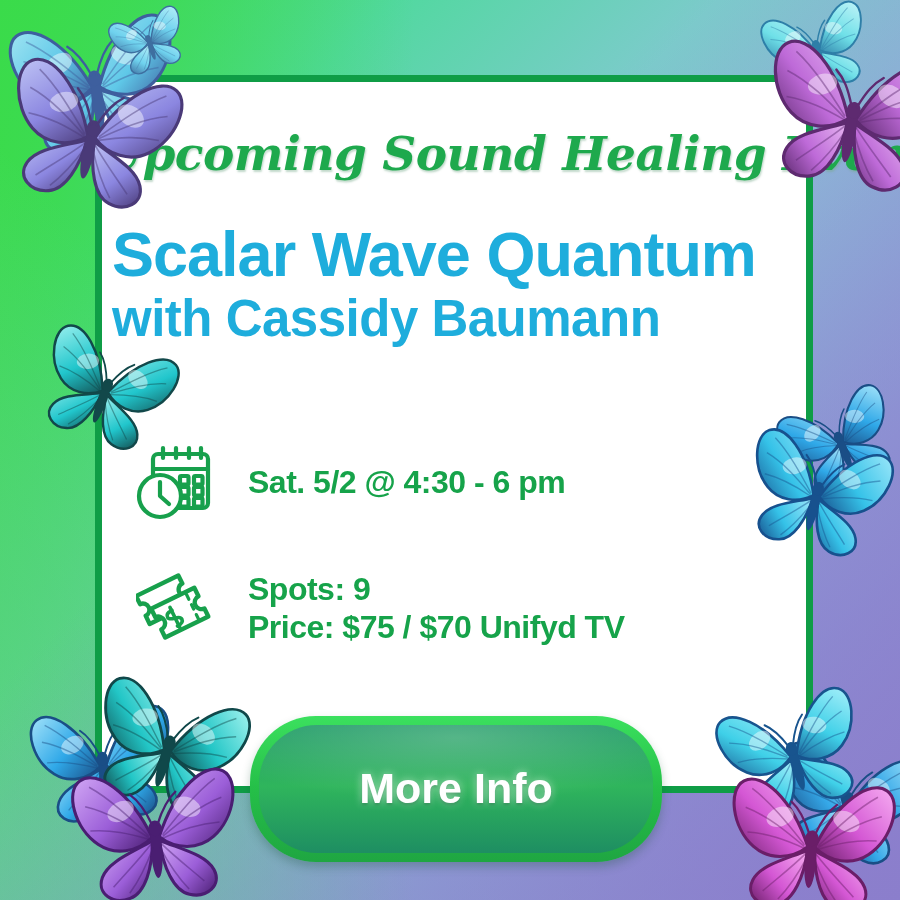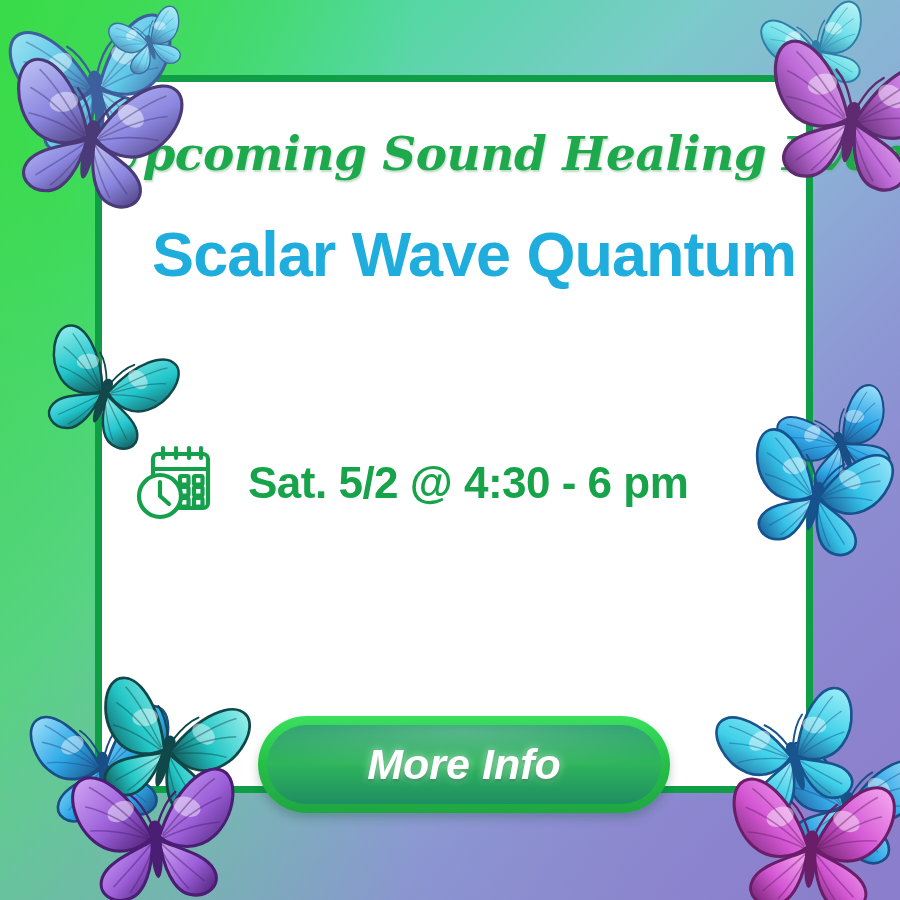--- a/index.html
+++ b/index.html
@@ -62,21 +62,21 @@
     letter-spacing:-0.5px;
     color:#1EA94D;
     text-shadow:1px 2px 2px rgba(120,170,140,.45);
     white-space:nowrap;
   }
 
   
   .title-block{
     position:absolute;
     left:10px; right:10px; top:140px;
-    text-align:right;
+    text-align:left;
     color:#1EADDC;
     font-weight:700;
     line-height:1.04;
   }
   .title-line-1,.title-line-2{
     font-size:63px;
     letter-spacing:-1px;
     white-space:nowrap;
   }
   .title-line-3{
@@ -100,40 +100,39 @@
   .info-row .icon{
     flex:0 0 auto;
     width:92px; height:92px;
     display:flex; align-items:center; justify-content:center;
     color:#17A04C;
   }
   .info-row .icon svg{ display:block; }
   .info-text{
     color:#16A34A;
     font-weight:700;
-    font-size:44px;
+    font-size:32px;
     line-height:1.18;
     letter-spacing:-0.5px;
     white-space:nowrap;
   }
   .info-text .sub{ display:block; }
 
   
   .cta{
     position:absolute;
-    left:258px; top:716px;
-    width:412px; height:97px;
+    left:250px; top:716px;
+    width:412px; height:146px;
     border-radius:66px;
     background:linear-gradient(180deg,#3BE05E 0%,#25BF48 50%,#1FA642 100%);
     padding:9px;
     z-index:20;
     box-shadow:0 5px 10px rgba(20,80,50,.28);
     cursor:pointer;
     border:none;
-    font-style:italic;
   }
   .cta-inner{
     width:100%; height:100%;
     border-radius:58px;
     background:
       radial-gradient(120% 90% at 50% 10%, rgba(255,255,255,.22) 0%, rgba(255,255,255,0) 55%),
       linear-gradient(180deg,#239C69 0%,#2FB55C 48%,#1E8E62 100%);
     display:flex;
     flex-direction:column;
     align-items:center;
@@ -161,20 +160,21 @@
   <div class="bg-ovl-a"></div>
   <div class="bg-ovl-c"></div>
   <div class="bg-ovl-b"></div>
 
   <div class="card">
 
     <div class="kicker">Upcoming Sound Healing Event</div>
 
     <div class="title-block">
       <div class="title-line-1">Scalar Wave Quantum</div>
+      <div class="title-line-3">with Cassidy Baumann</div>
     </div>
 
     <div class="info">
 
       <div class="info-row">
         <span class="icon">
           <svg width="84" height="84" viewBox="0 0 84 84" fill="none" stroke="currentColor" stroke-width="4.2" stroke-linecap="round" stroke-linejoin="round">
 
             <rect x="17" y="13" width="55" height="54" rx="5"></rect>
             <line x1="17" y1="28" x2="72" y2="28"></line>
@@ -191,20 +191,43 @@
             <rect x="44" y="57" width="8.5" height="8.5" rx="1.3"></rect>
             <rect x="58" y="57" width="8.5" height="8.5" rx="1.3"></rect>
 
             <circle cx="24" cy="55" r="21" fill="#ffffff"></circle>
             <polyline points="24,41 24,55 33,63"></polyline>
           </svg>
         </span>
         <span class="info-text">Sat. 5/2 @ 4:30 - 6 pm</span>
       </div>
 
+      <div class="info-row">
+        <span class="icon">
+          <svg width="84" height="84" viewBox="0 0 84 84" fill="none" stroke="currentColor" stroke-width="4.4" stroke-linecap="round" stroke-linejoin="round">
+            <g transform="rotate(-26 42 42)">
+
+              <path d="M13 21 h47 v9 a6.5 6.5 0 0 0 0 13 v9 h-47 v-9 a6.5 6.5 0 0 0 0 -13 z" transform="translate(-3,-9)"></path>
+
+              <path d="M18 30 h48 v9.5 a6.8 6.8 0 0 0 0 13.6 V62 h-48 v-8.9 a6.8 6.8 0 0 0 0 -13.6 z" fill="#ffffff"></path>
+
+              <path d="M36 40.5 c-5 0 -7 2 -7 4.3 0 2.4 2.4 3.3 6 4 3.6 .7 6 1.6 6 4 0 2.3 -2 4.3 -7 4.3" stroke-width="3.6"></path>
+              <line x1="35.5" y1="37" x2="35.5" y2="60" stroke-width="3.6"></line>
+
+              <line x1="56" y1="32.5" x2="56" y2="38" stroke-width="3.2"></line>
+              <line x1="56" y1="44" x2="56" y2="49" stroke-width="3.2"></line>
+              <line x1="56" y1="55" x2="56" y2="60" stroke-width="3.2"></line>
+            </g>
+          </svg>
+        </span>
+        <span class="info-text">
+          <span class="sub">Spots: 9</span>
+          <span class="sub">Price: $75 / $70 Unifyd TV</span>
+        </span>
+      </div>
 
     </div>
   </div>
 
   <button class="cta">
     <span class="cta-inner">
       <span>More Info</span>
     </span>
   </button>
 

